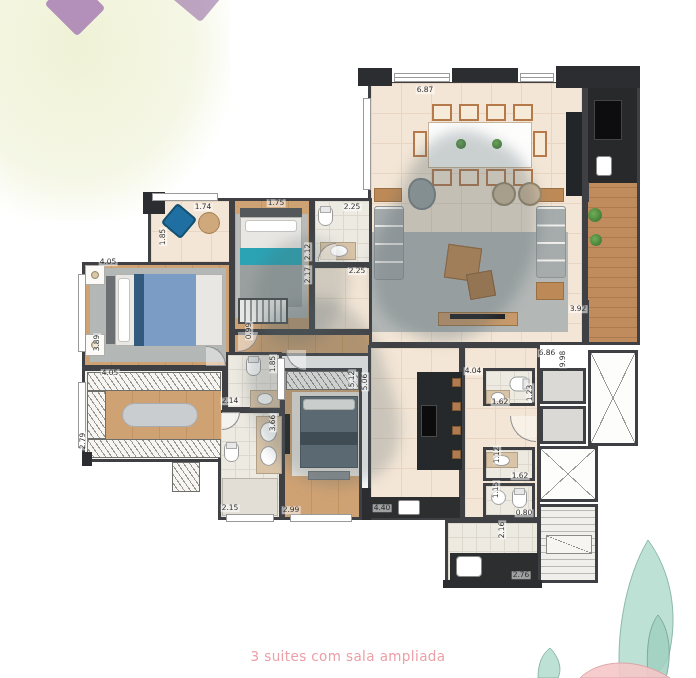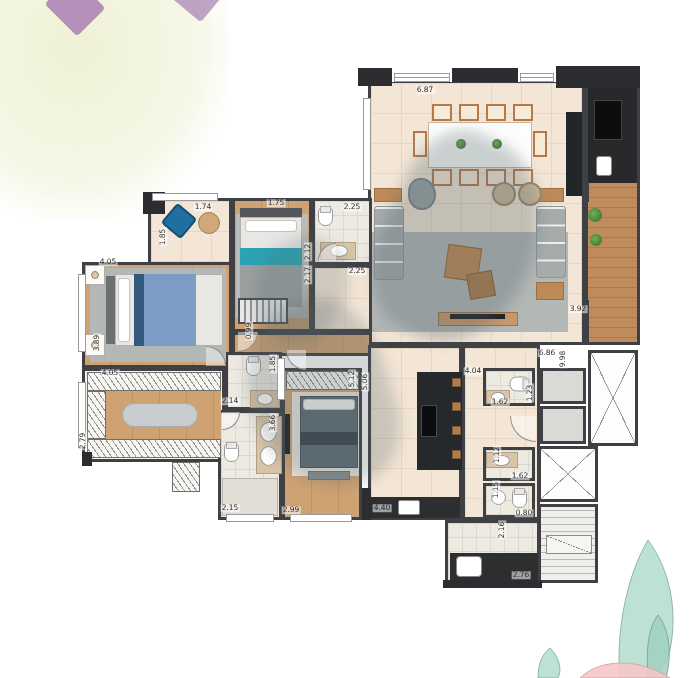--- a/index.html
+++ b/index.html
@@ -75,20 +75,21 @@
               transform:rotate(45deg);border-radius:4px;"></div>
   <div class="wc" style="left:178px;top:-20px;width:38px;height:34px;background:#8d5f9e;opacity:.55;
               transform:rotate(40deg);border-radius:4px;"></div>
   <svg class="wc" style="left:520px;top:530px;" width="176" height="148" viewBox="0 0 176 148">
     <path d="M128 10 C150 40 158 80 150 120 C146 138 134 148 124 148 L100 148 C96 110 104 50 128 10 Z" fill="rgba(174,217,203,.8)" stroke="rgba(120,170,155,.8)" stroke-width="1"></path>
     <path d="M138 85 C150 100 152 125 146 148 L128 148 C126 120 128 98 138 85 Z" fill="rgba(160,208,192,.85)" stroke="rgba(110,160,145,.8)" stroke-width="1"></path>
     <path d="M30 118 C40 128 42 140 38 148 L18 148 C18 134 22 124 30 118 Z" fill="rgba(174,217,203,.8)" stroke="rgba(120,170,155,.8)" stroke-width="1"></path>
     <path d="M60 148 C80 128 120 128 150 148 Z" fill="rgba(245,198,200,.9)" stroke="rgba(220,160,165,.9)" stroke-width="1"></path>
   </svg>
 
+  <div class="caption" style="color:#ec9fa6;">3 suites com sala ampliada</div>
 
   <div class="room beige" style="left:368px;top:82px;width:217px;height:263px;border-top-width:1px;"></div>
   <div class="room deck" style="left:585px;top:85px;width:55px;height:260px;"></div>
   <div class="furn" style="left:588px;top:88px;width:49px;height:95px;background:#27292b;"></div>
   <div class="room beige" style="left:148px;top:198px;width:84px;height:69px;"></div>
   <div class="room wood" style="left:232px;top:198px;width:80px;height:134px;"></div>
   <div class="room tile" style="left:312px;top:198px;width:60px;height:67px;"></div>
   <div class="room beige" style="left:312px;top:265px;width:60px;height:67px;"></div>
   <div class="room wood" style="left:232px;top:332px;width:140px;height:24px;"></div>
   <div class="room wood" style="left:82px;top:262px;width:150px;height:106px;"></div>

